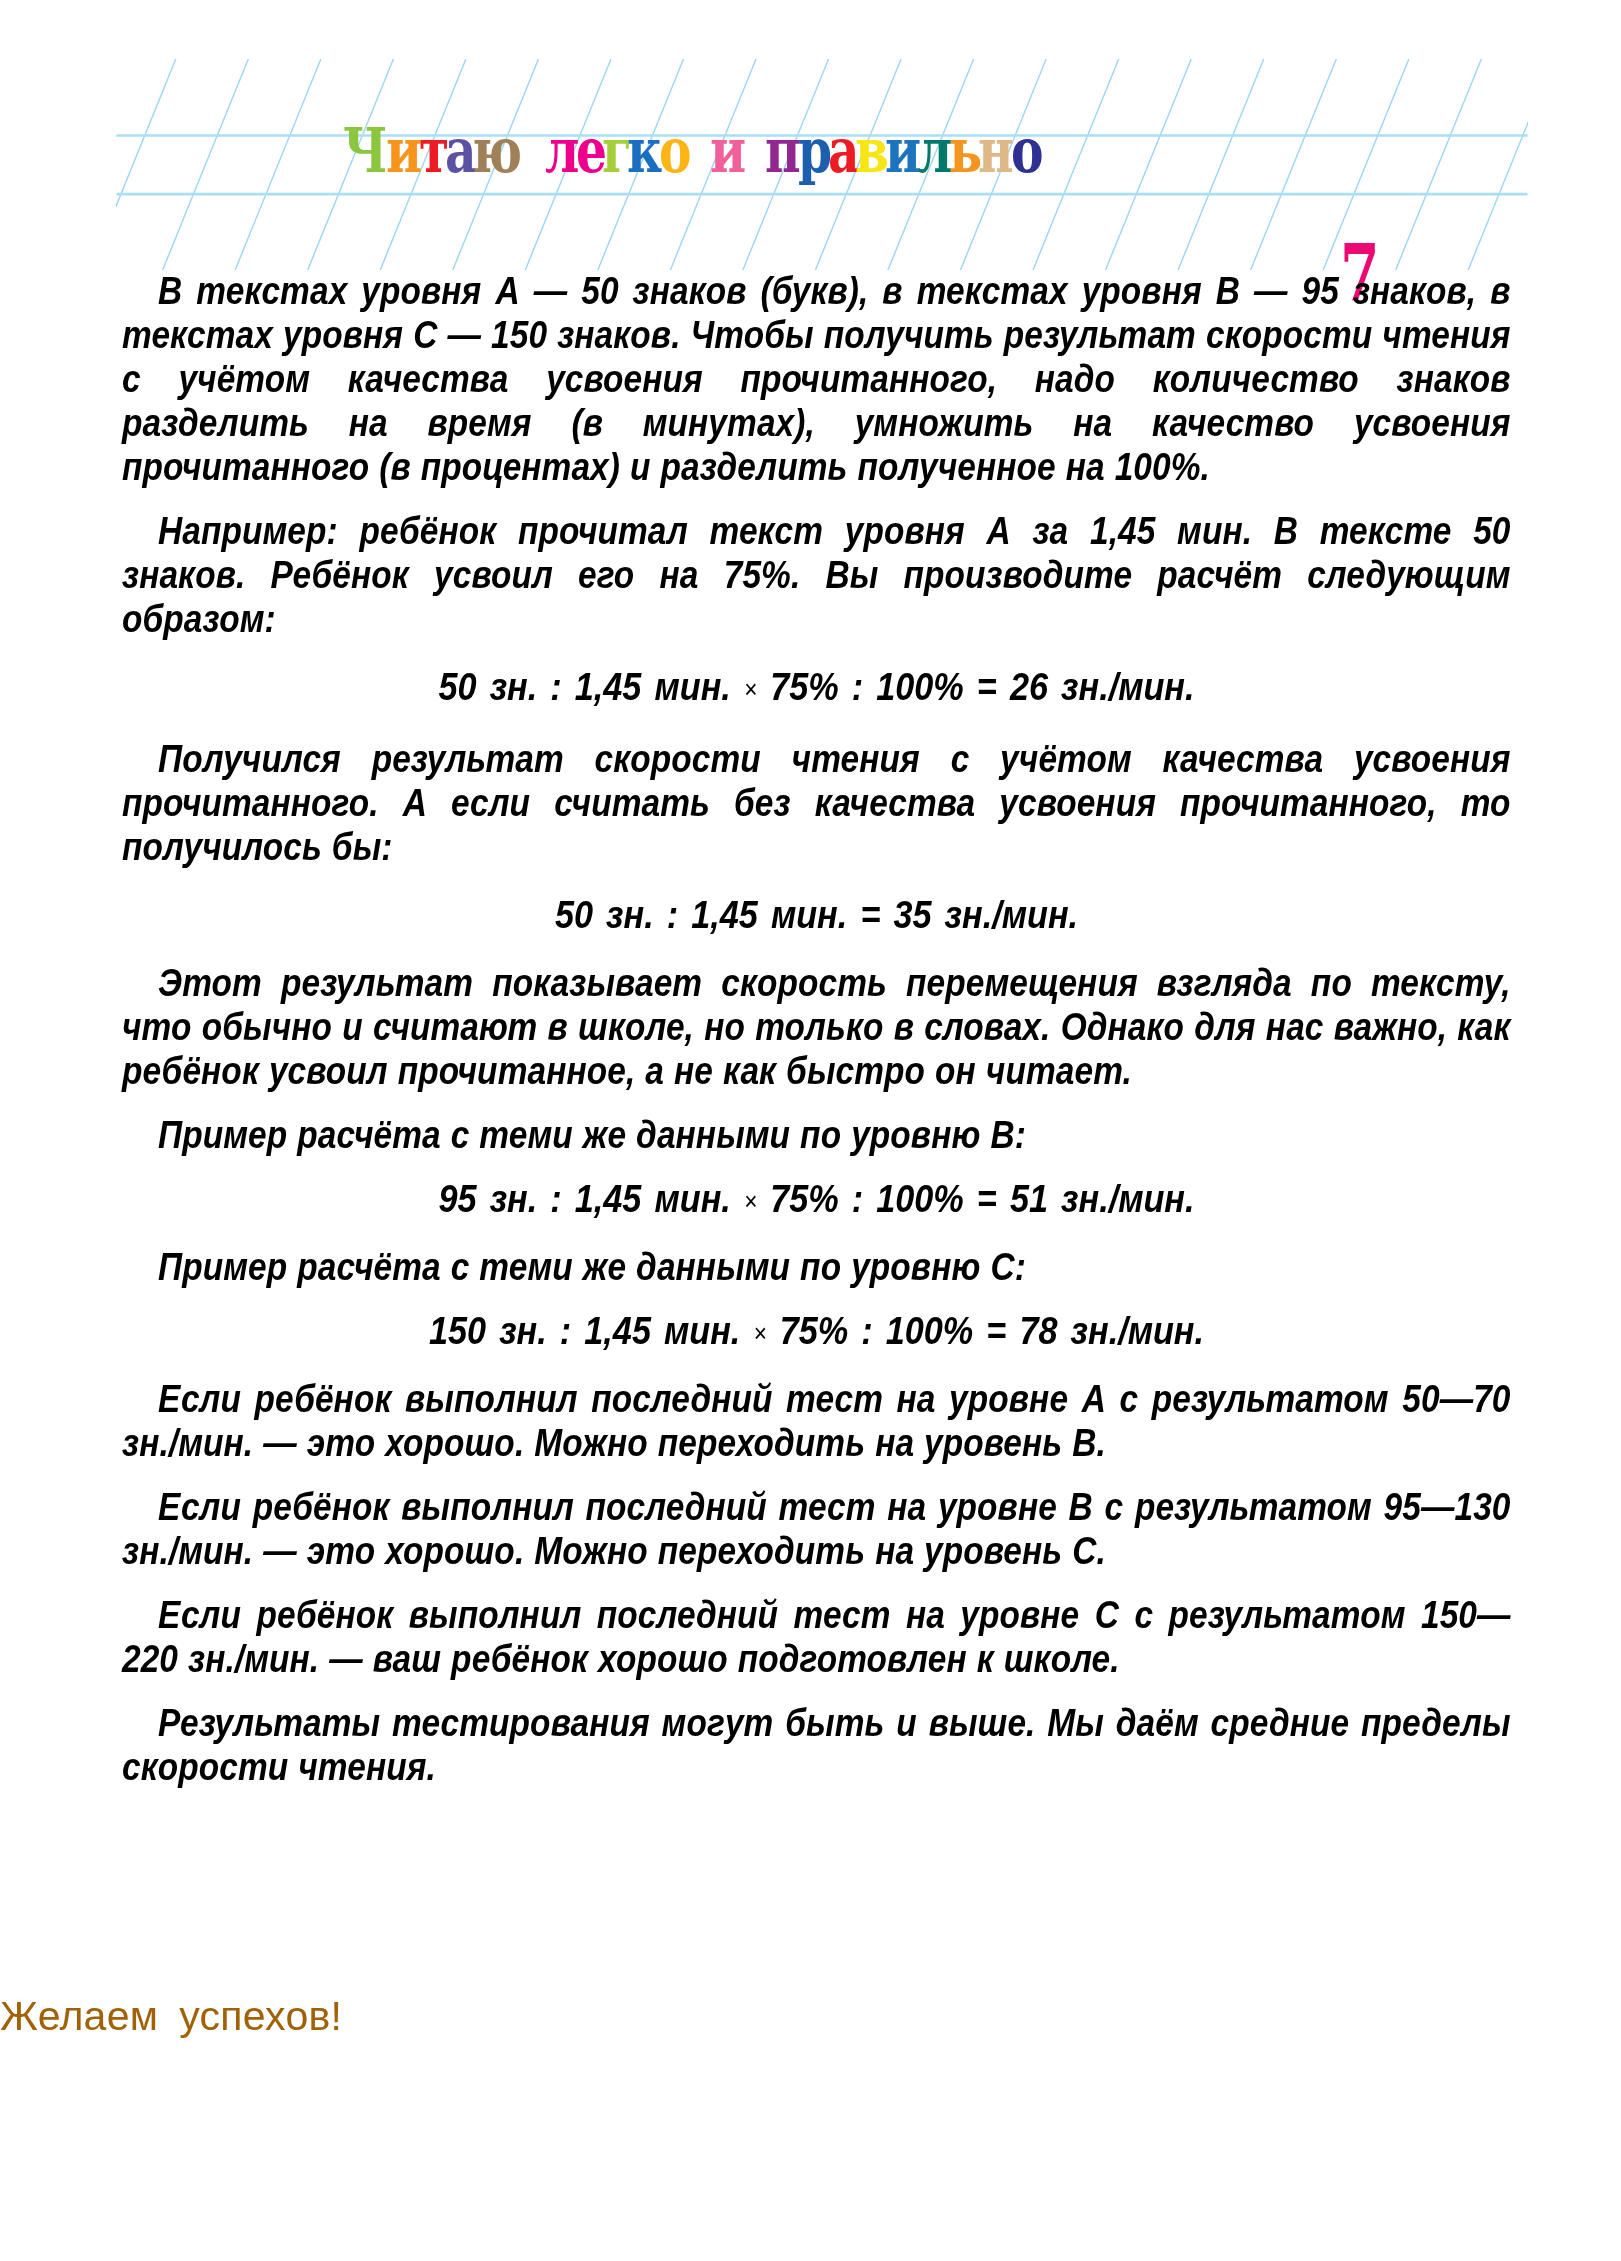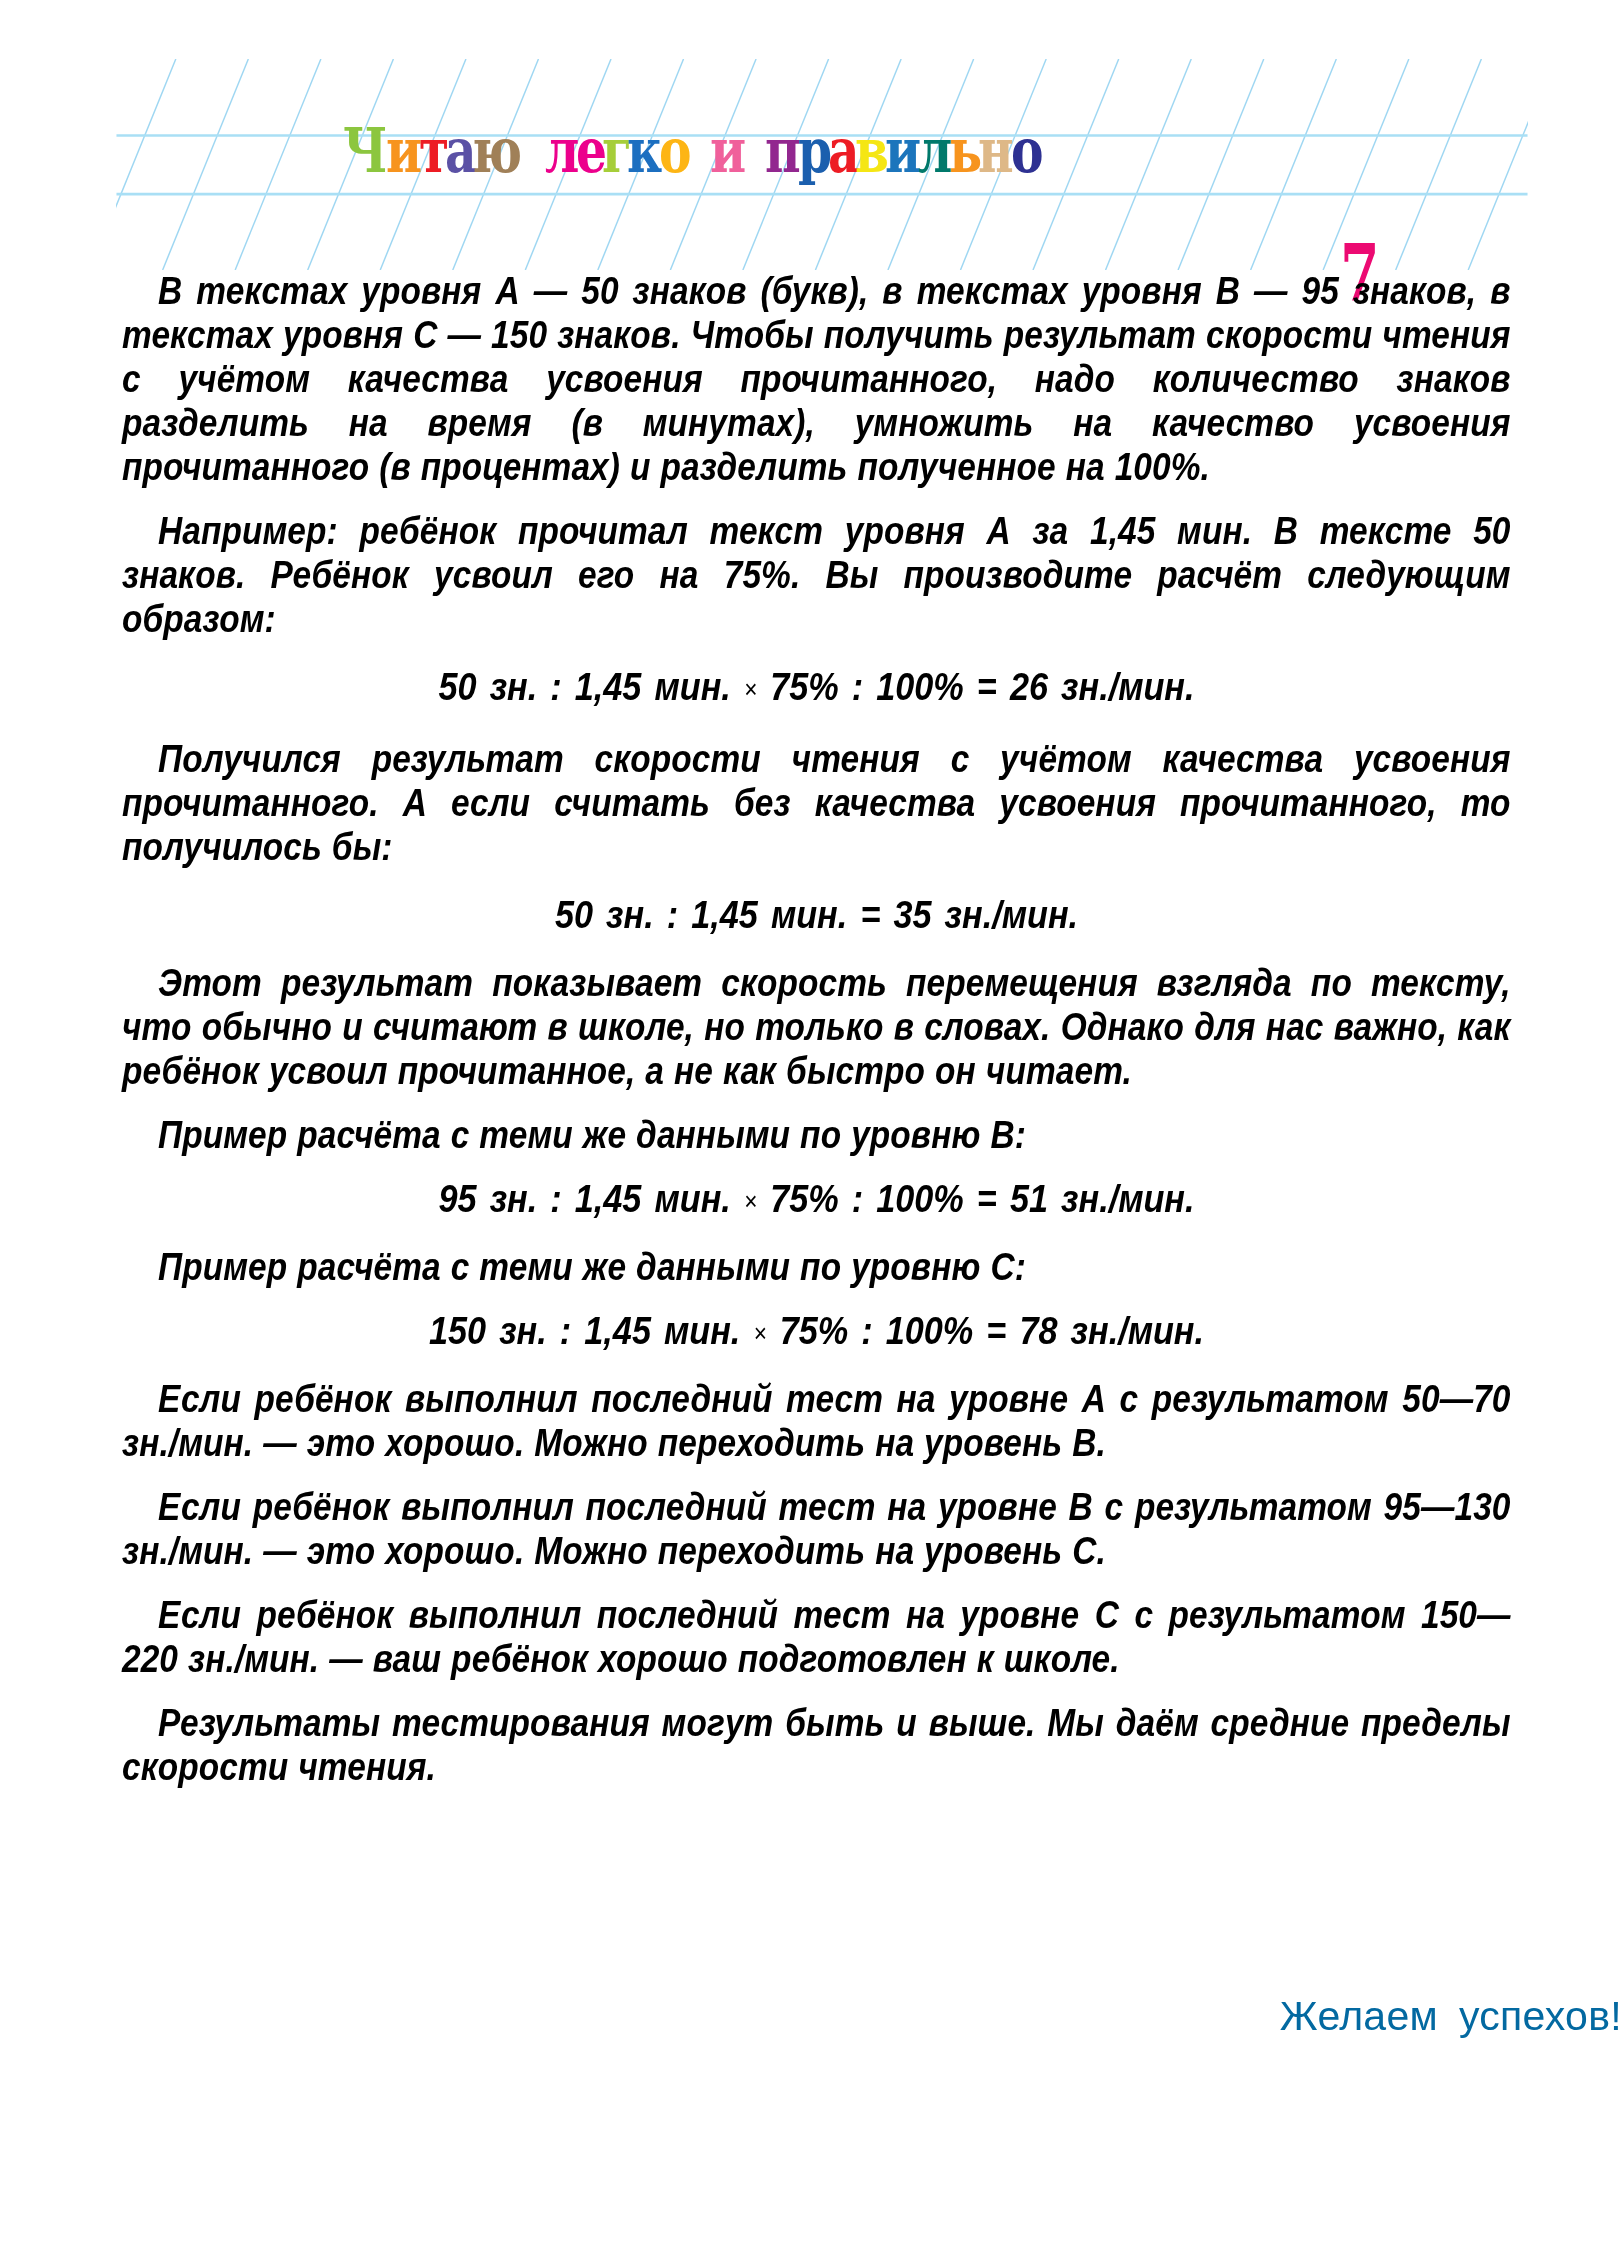--- a/index.html
+++ b/index.html
@@ -126,25 +126,25 @@
   }
 
   .gap-sm { height: 20px; }
   .gap-md { height: 24px; }
 
   .closing {
     position: absolute;
     left: 0;
     top: 1993px;
     width: 1622px;
-    text-align: right;
+    text-align: left;
     font-family: "Liberation Sans Narrow", "Liberation Sans", sans-serif;
     font-size: 41px;
     font-weight: 400;
-    color: #0369a1;
+    color: #a16207;
     word-spacing: 9.2px;
     letter-spacing: 0.3px;
   }
 </style>
 </head>
 <body>
 
 <div class="page">
 
   <div class="header-band">

